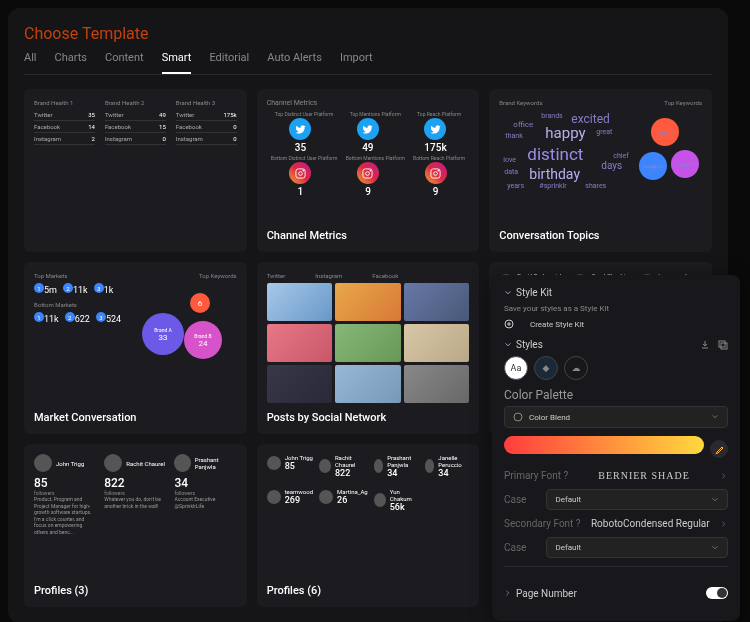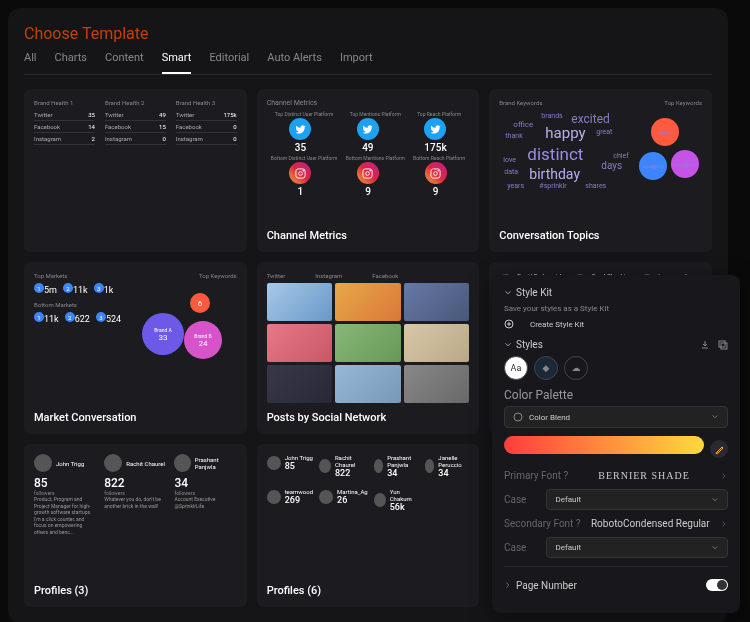--- a/index.html
+++ b/index.html
@@ -602,21 +602,21 @@
     </div>
     <div class="sp-row">
       <span class="sp-row-l">Case</span>
       <div class="sp-sel" style="flex:1;margin:0 0 0 20px">
         <span>Default</span>
         <svg class="chev" viewBox="0 0 10 10">
             <path d="M2 3l3 3 3-3" stroke="#888" fill="none"></path>
           </svg>
       </div>
     </div>
-    <div class="sp-row" style="border-top:1px solid #2a2a2e;padding-top:12px">
+    <div class="sp-row" style="border-top:1px solid #2a2a2e;padding-top:20px">
       <div style="display:flex;gap:4px;align-items:center">
         <svg class="chev" viewBox="0 0 10 10">
             <path d="M3 2l3 3-3 3" stroke="#888" fill="none"></path>
           </svg>
         <span class="sp-row-r">Page Number</span>
       </div>
       <div class="toggle"></div>
     </div>
   </div>
 </div>

